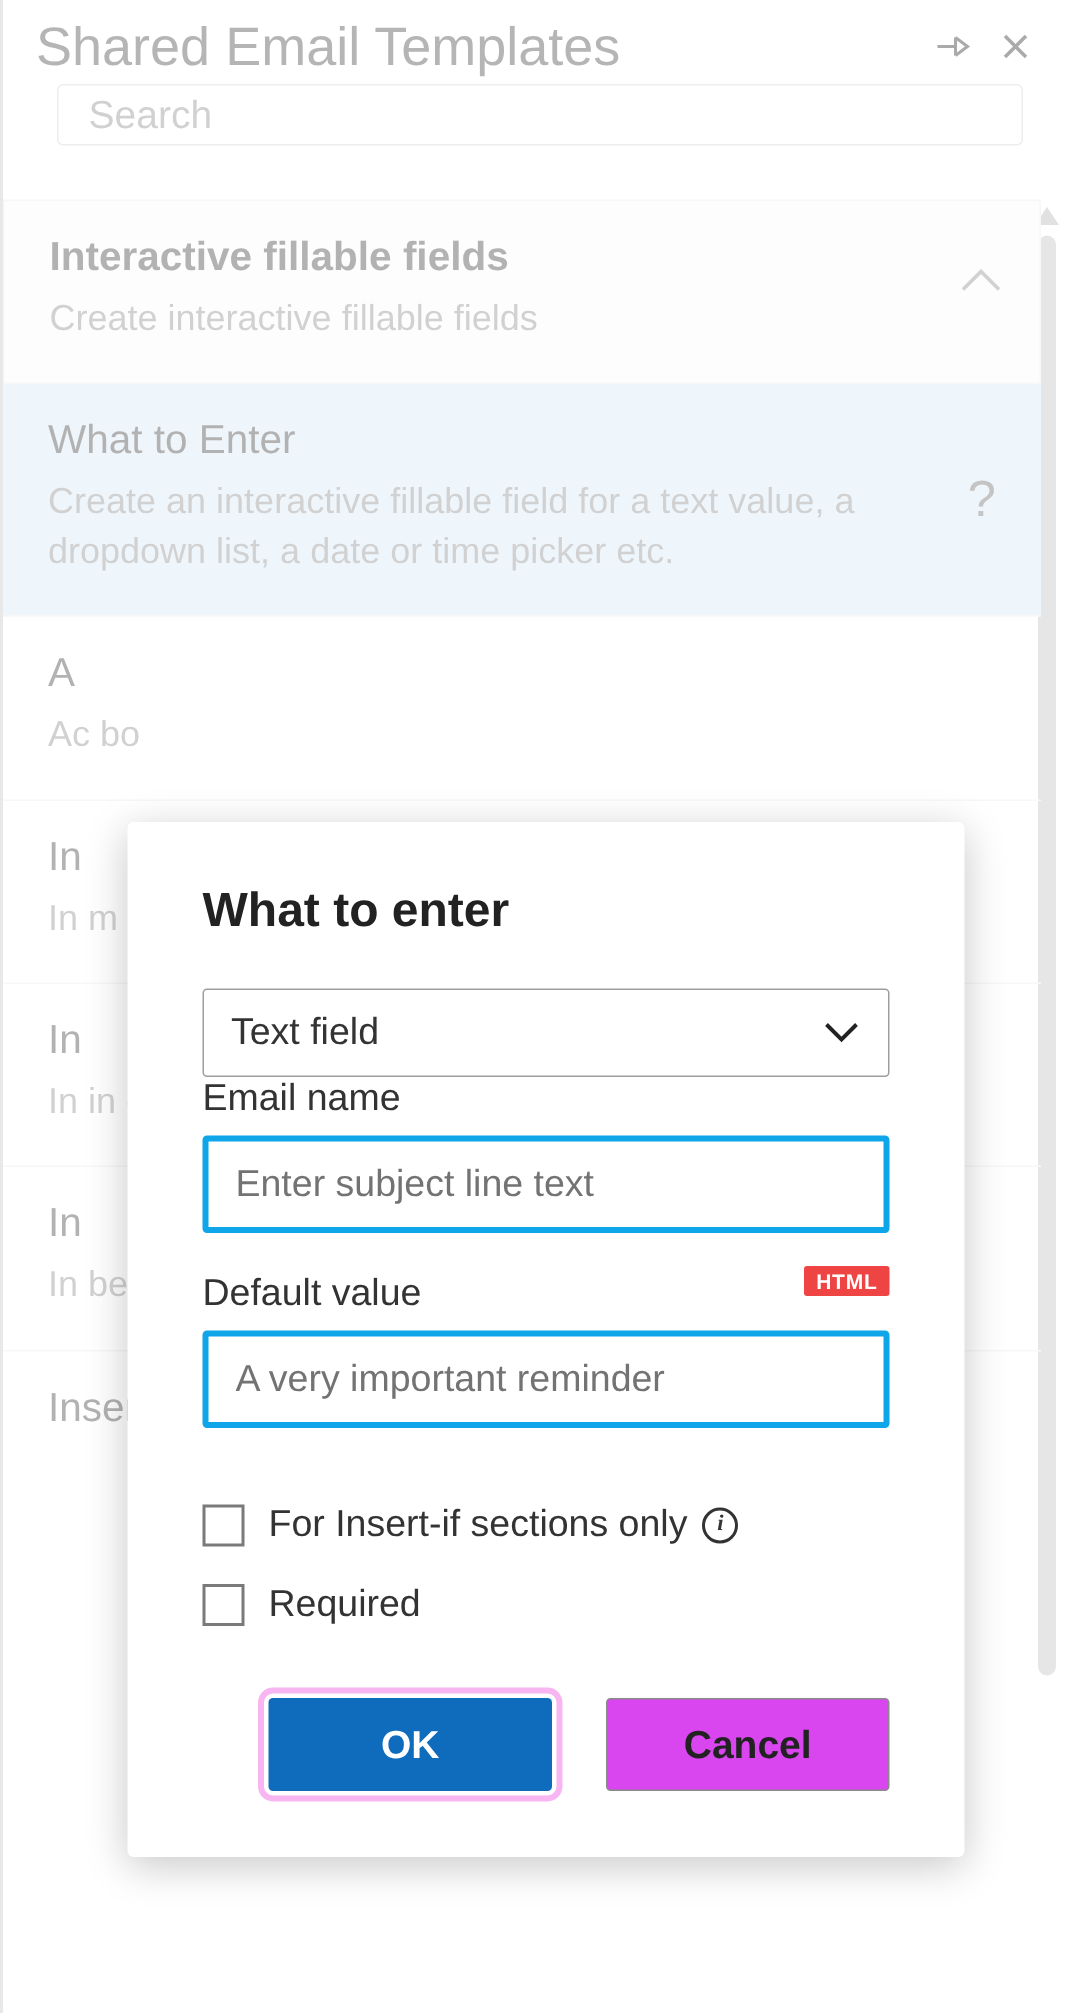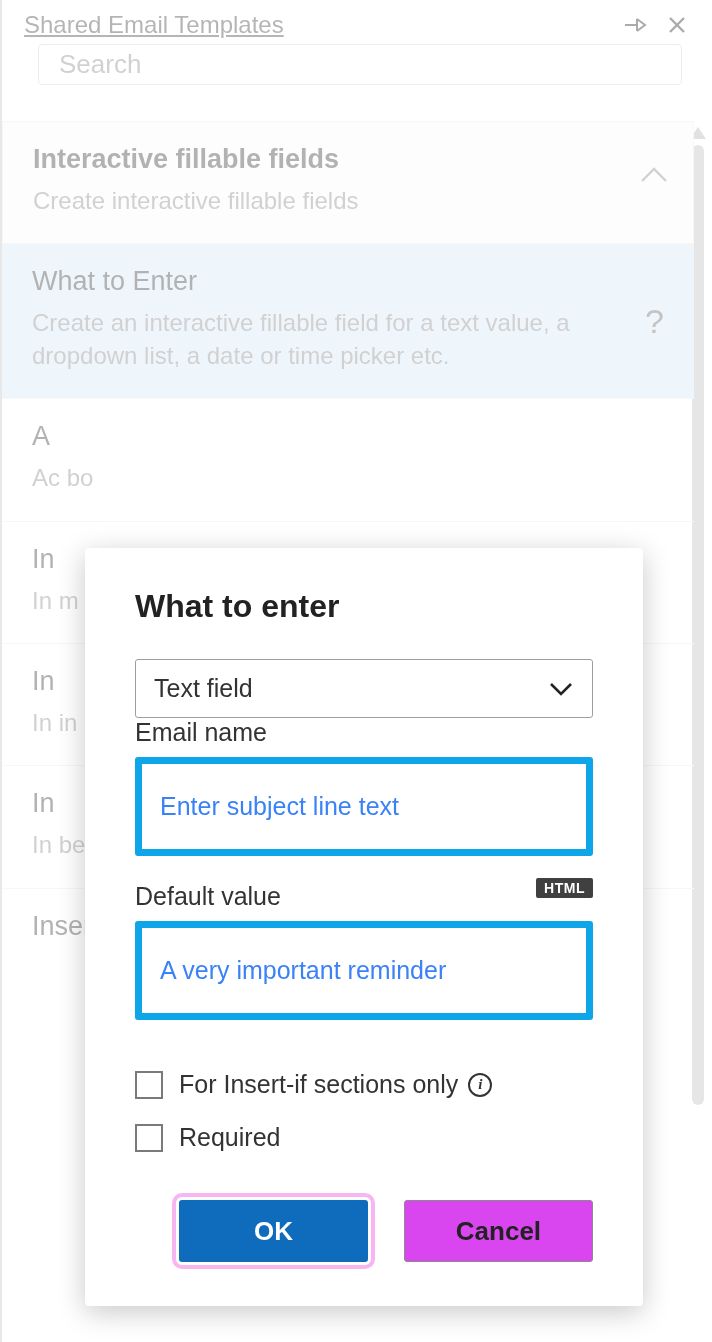--- a/index.html
+++ b/index.html
@@ -17,25 +17,24 @@
     height: 100%;
     border-left: 2px solid #e8e8e8;
     position: relative;
   }
   .titlebar {
     display: flex;
     align-items: center;
     padding: 10px 20px 4px 22px;
   }
   .titlebar h1 {
-    font-size: 24px;
+    font-size: 36px;
     font-weight: 400;
     color: #5b5b5b;
     flex: 1;
-    text-decoration: underline;
   }
   .titlebar .icon-btn {
     width: 30px;
     height: 30px;
     display: flex;
     align-items: center;
     justify-content: center;
     color: #444;
     margin-left: 12px;
     cursor: pointer;
@@ -154,34 +153,34 @@
     color: #333;
     cursor: pointer;
   }
   .fld-label {
     font-size: 25px;
     color: #333;
     margin-bottom: 10px;
   }
   .text-input {
     width: 100%;
-    border: 7px solid #0ea5e9;
+    border: 4px solid #0ea5e9;
     border-radius: 3px;
-    padding: 28px 18px;
+    padding: 14px 18px;
     font-size: 25px;
-    color: #3b82f6;
+    color: #737373;
     outline: none;
     margin-bottom: 26px;
   }
   .dv-row { position: relative; }
   .html-badge {
     position: absolute;
     right: 0;
     top: -4px;
-    background: #404040;
+    background: #ef4444;
     color: #fff;
     font-size: 14px;
     font-weight: 600;
     padding: 2px 8px;
     border-radius: 2px;
     letter-spacing: 0.5px;
   }
   .check-row {
     display: flex;
     align-items: center;

